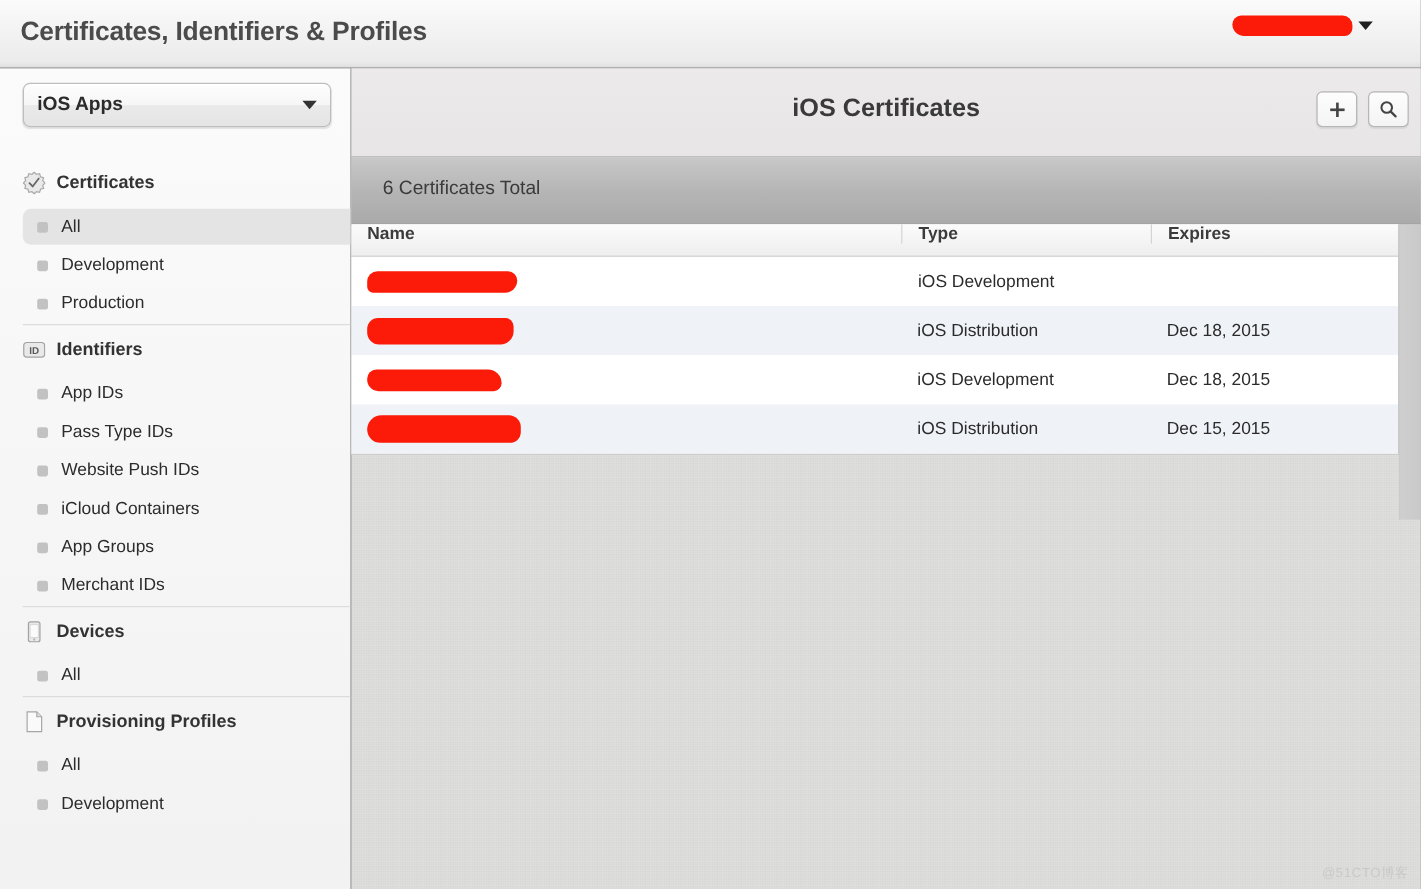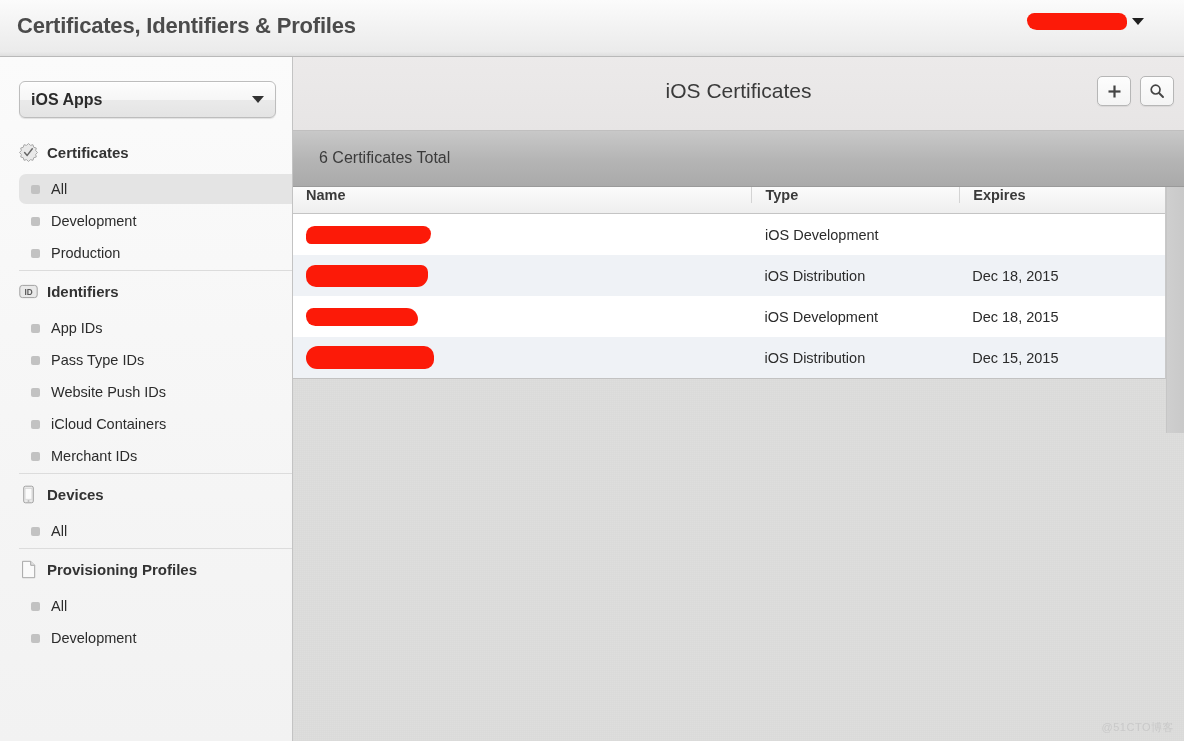--- a/index.html
+++ b/index.html
@@ -33,21 +33,21 @@
     border-right: 6px solid transparent; border-top: 7px solid #1f1f1f;
   }
 
   
   .sidebar {
     position: absolute; left: 0; top: 57px; width: 293px; height: 684px;
     background: linear-gradient(180deg,#fbfbfb 0%, #f7f7f7 40%, #f2f2f2 100%);
     border-right: 1px solid #c3c3c3; overflow: hidden;
   }
   .teambtn {
-    position: absolute; left: 19px; top: 24px; width: 257px; height: 37px;
+    position: absolute; left: 19px; top: 12px; width: 257px; height: 37px;
     background: linear-gradient(180deg,#fdfdfd 0%,#f6f6f6 50%,#eaeaea 51%,#e4e4e4 100%);
     border: 1px solid #bdbdbd; border-radius: 6px;
     box-shadow: 0 1px 1px rgba(0,0,0,.10), inset 0 1px 0 #fff;
     display: flex; align-items: center; padding: 0 11px;
   }
   .teambtn .lbl { font-size: 16px; font-weight: bold; color: #2b2b2b; flex: 1; }
   .teambtn .caret {
     width: 0; height: 0; border-left: 6px solid transparent;
     border-right: 6px solid transparent; border-top: 7px solid #333;
   }
@@ -78,20 +78,21 @@
     position: absolute; left: 293px; top: 57px; width: 891px; height: 684px;
     background:
       repeating-linear-gradient(0deg, rgba(0,0,0,.012) 0 1px, rgba(255,255,255,.012) 1px 2px),
       repeating-linear-gradient(90deg, rgba(0,0,0,.012) 0 1px, rgba(255,255,255,.012) 1px 2px),
       #dededd;
   }
   .mainhead {
     position: absolute; left: 0; top: 0; width: 891px; height: 74px;
     background: linear-gradient(180deg,#eceaea 0%, #e7e5e5 100%);
     border-bottom: 1px solid #c0bfbf;
+    font-weight: bold;
   }
   .mainhead .ptitle {
     position: absolute; left: 0; right: 0; top: 22px; text-align: center;
     font-size: 21px; color: #3a3a3a;
   }
   .hbtns { position: absolute; right: 10px; top: 19px; display: flex; gap: 9px; }
   .hbtn {
     width: 34px; height: 30px; border: 1px solid #b6b6b6; border-radius: 5px;
     background: linear-gradient(180deg,#fdfdfd 0%,#f4f4f4 100%);
     box-shadow: 0 1px 1px rgba(0,0,0,.07);
@@ -217,20 +218,24 @@
             <span class="dot"></span>
             <span class="ilbl">Pass Type IDs</span>
           </div>
           <div class="navitem">
             <span class="dot"></span>
             <span class="ilbl">Website Push IDs</span>
           </div>
           <div class="navitem">
             <span class="dot"></span>
             <span class="ilbl">iCloud Containers</span>
+          </div>
+          <div class="navitem">
+            <span class="dot"></span>
+            <span class="ilbl">App Groups</span>
           </div>
           <div class="navitem">
             <span class="dot"></span>
             <span class="ilbl">Merchant IDs</span>
           </div>
         </div>
         <div class="navgroup" style="position: relative;">
           <div class="sep"></div>
           <div class="grouphead">
             <span class="gicon">

